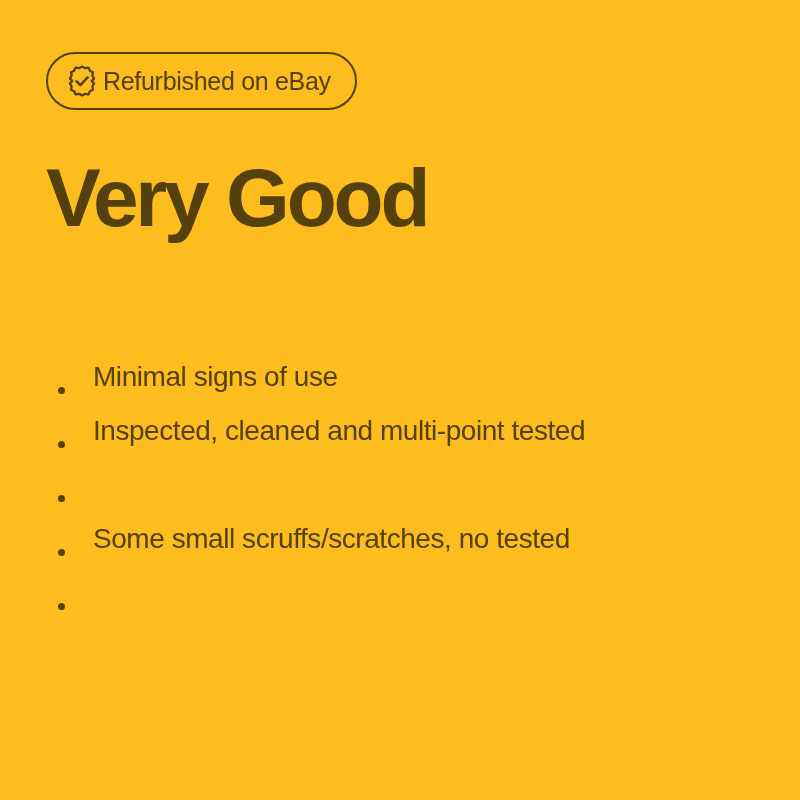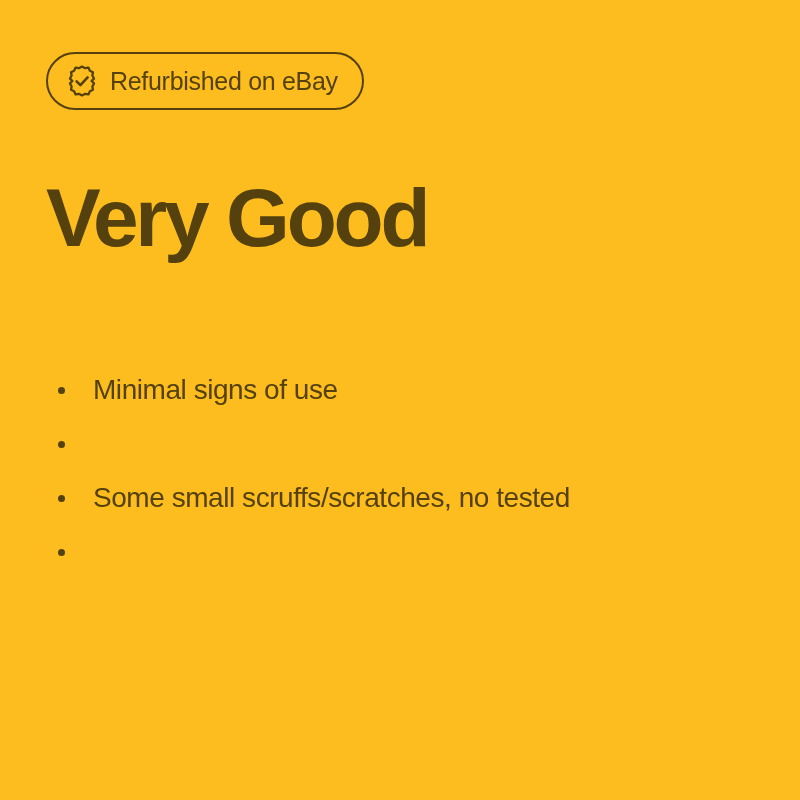--- a/index.html
+++ b/index.html
@@ -26,21 +26,21 @@
 
   
   .badge-pill {
     position: absolute;
     left: 46px;
     top: 52px;
     height: 58px;
     padding: 0 24px 0 18px;
     display: inline-flex;
     align-items: center;
-    gap: 12px;
+    gap: 5px;
     border: 2px solid #54410E;
     border-radius: 29px;
     background: transparent;
   }
 
   .badge-seal {
     width: 32px;
     height: 32px;
     flex: 0 0 32px;
     display: block;
@@ -63,36 +63,36 @@
     left: 46px;
     top: 152px;
     width: 600px;
     color: #54410E;
     font-size: 82px;
     font-weight: 700;
     line-height: 92px;
     letter-spacing: -3.2px;
   }
 
-  .heading-line { display: block; white-space: nowrap; margin-top: 20px; }
+  .heading-line { display: block; white-space: nowrap; }
 
   
   .features {
     position: absolute;
     left: 52px;
     top: 363px;
     width: 720px;
     list-style: none;
   }
 
   .feature-item {
     position: relative;
     height: 54px;
     display: flex;
-    align-items: center;
+    align-items: flex-start;
     padding-left: 41px;
   }
 
   .feature-bullet {
     position: absolute;
     left: 6px;
     top: 50%;
     width: 7px;
     height: 7px;
     margin-top: -3.5px;
@@ -128,20 +128,24 @@
     <span class="heading-line">Very Good</span>
   </h1>
 
   <ul class="features">
     <li class="feature-item">
       <span class="feature-bullet"></span>
       <span class="feature-text">Minimal signs of use</span>
     </li>
     <li class="feature-item">
       <span class="feature-bullet"></span>
+      <span class="feature-text">Inspected, cleaned and multi-point tested</span>
+    </li>
+    <li class="feature-item">
+      <span class="feature-bullet"></span>
     </li>
     <li class="feature-item">
       <span class="feature-bullet"></span>
       <span class="feature-text">Some small scruffs/scratches, no tested</span>
     </li>
     <li class="feature-item">
       <span class="feature-bullet"></span>
     </li>
   </ul>
 

